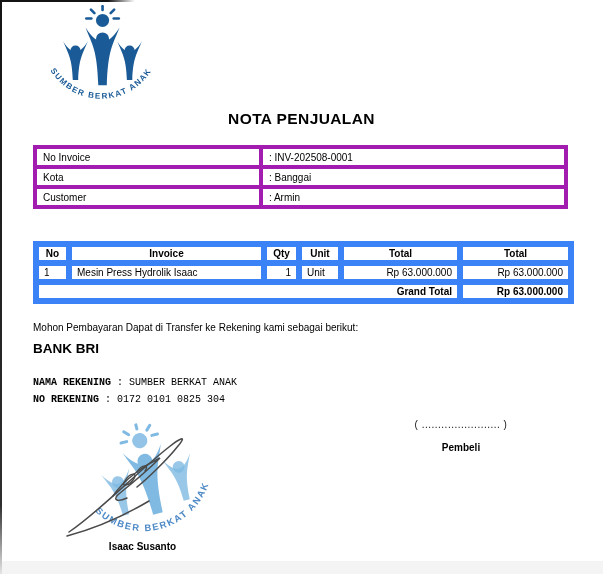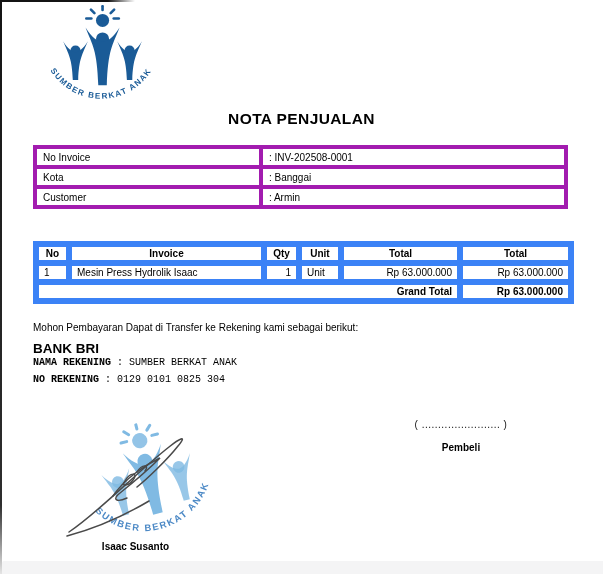--- a/index.html
+++ b/index.html
@@ -61,21 +61,21 @@
   }
   .items-table th { font-weight:bold; text-align:center; }
   .col-no{width:33px;} .col-produk{width:195px;} .col-qty{width:35px;}
   .col-unit{width:42px;} .col-harga{width:119px;} .col-total{width:111px;}
   .ta-r { text-align:right; }
   .bold { font-weight:bold;margin-top:12px; }
 
   
   .payment { position:absolute; left:33px; top:322px; font-size:10px; line-height:1.2; }
   .payment .instruction { margin-bottom:7px; }
-  .payment .bank { font-weight:bold; font-size:13.5px; margin-bottom:0; }
+  .payment .bank { font-weight:bold; font-size:13.5px; margin-bottom:20px; }
   .payment .acct-line { margin-bottom:5px;font-family:Liberation Mono, monospace; }
   .payment .acct-line .lb { font-weight:bold; }
 
   
   .buyer-sign {
     position:absolute; left:386px; top:419px; width:150px;
     text-align:center; font-size:10px;
   }
   .buyer-sign .placeholder { letter-spacing:.5px; color:#111; }
   .buyer-sign .who { font-weight:bold; margin-top:12px; }
@@ -84,21 +84,21 @@
   .stamp-area { position:absolute; left:55px; top:418px; width:185px; height:130px; }
   .stamp-logo {
     position:absolute; left:18px; top:4px; width:150px; height:118px;
     transform:rotate(-14deg);
     --fig:#66acdd; --txt:#3d7fc1;
     opacity:.92;
   }
   .stamp-logo svg { width:100%; height:100%; }
   .sig-scrawl { position:absolute; left:0; top:0; width:185px; height:130px; }
   .seller-name {
-    position:absolute; left:83px; top:541px; width:105px;
+    position:absolute; left:90px; top:541px; width:105px;
     text-align:center; font-weight:bold; font-size:10px;
   }
 </style>
 </head>
 <body>
 
 <div class="page">
 
   <div class="edge-left"></div>
   <div class="edge-top"></div>
@@ -189,21 +189,21 @@
 
   <div class="payment">
     <div class="instruction">Mohon Pembayaran Dapat di Transfer ke Rekening kami sebagai berikut:</div>
     <div class="bank">BANK BRI</div>
     <div class="acct-line">
       <span class="lb">NAMA REKENING</span>
       <span>: SUMBER BERKAT ANAK</span>
     </div>
     <div class="acct-line">
       <span class="lb">NO REKENING</span>
-      <span>: 0129 0101 0825 304</span>
+      <span>: 0172 0101 0825 304</span>
     </div>
   </div>
 
   <div class="buyer-sign">
     <div class="placeholder">( ........................ )</div>
     <div class="who">Pembeli</div>
   </div>
 
   <div class="stamp-area">
     <div class="stamp-logo">

